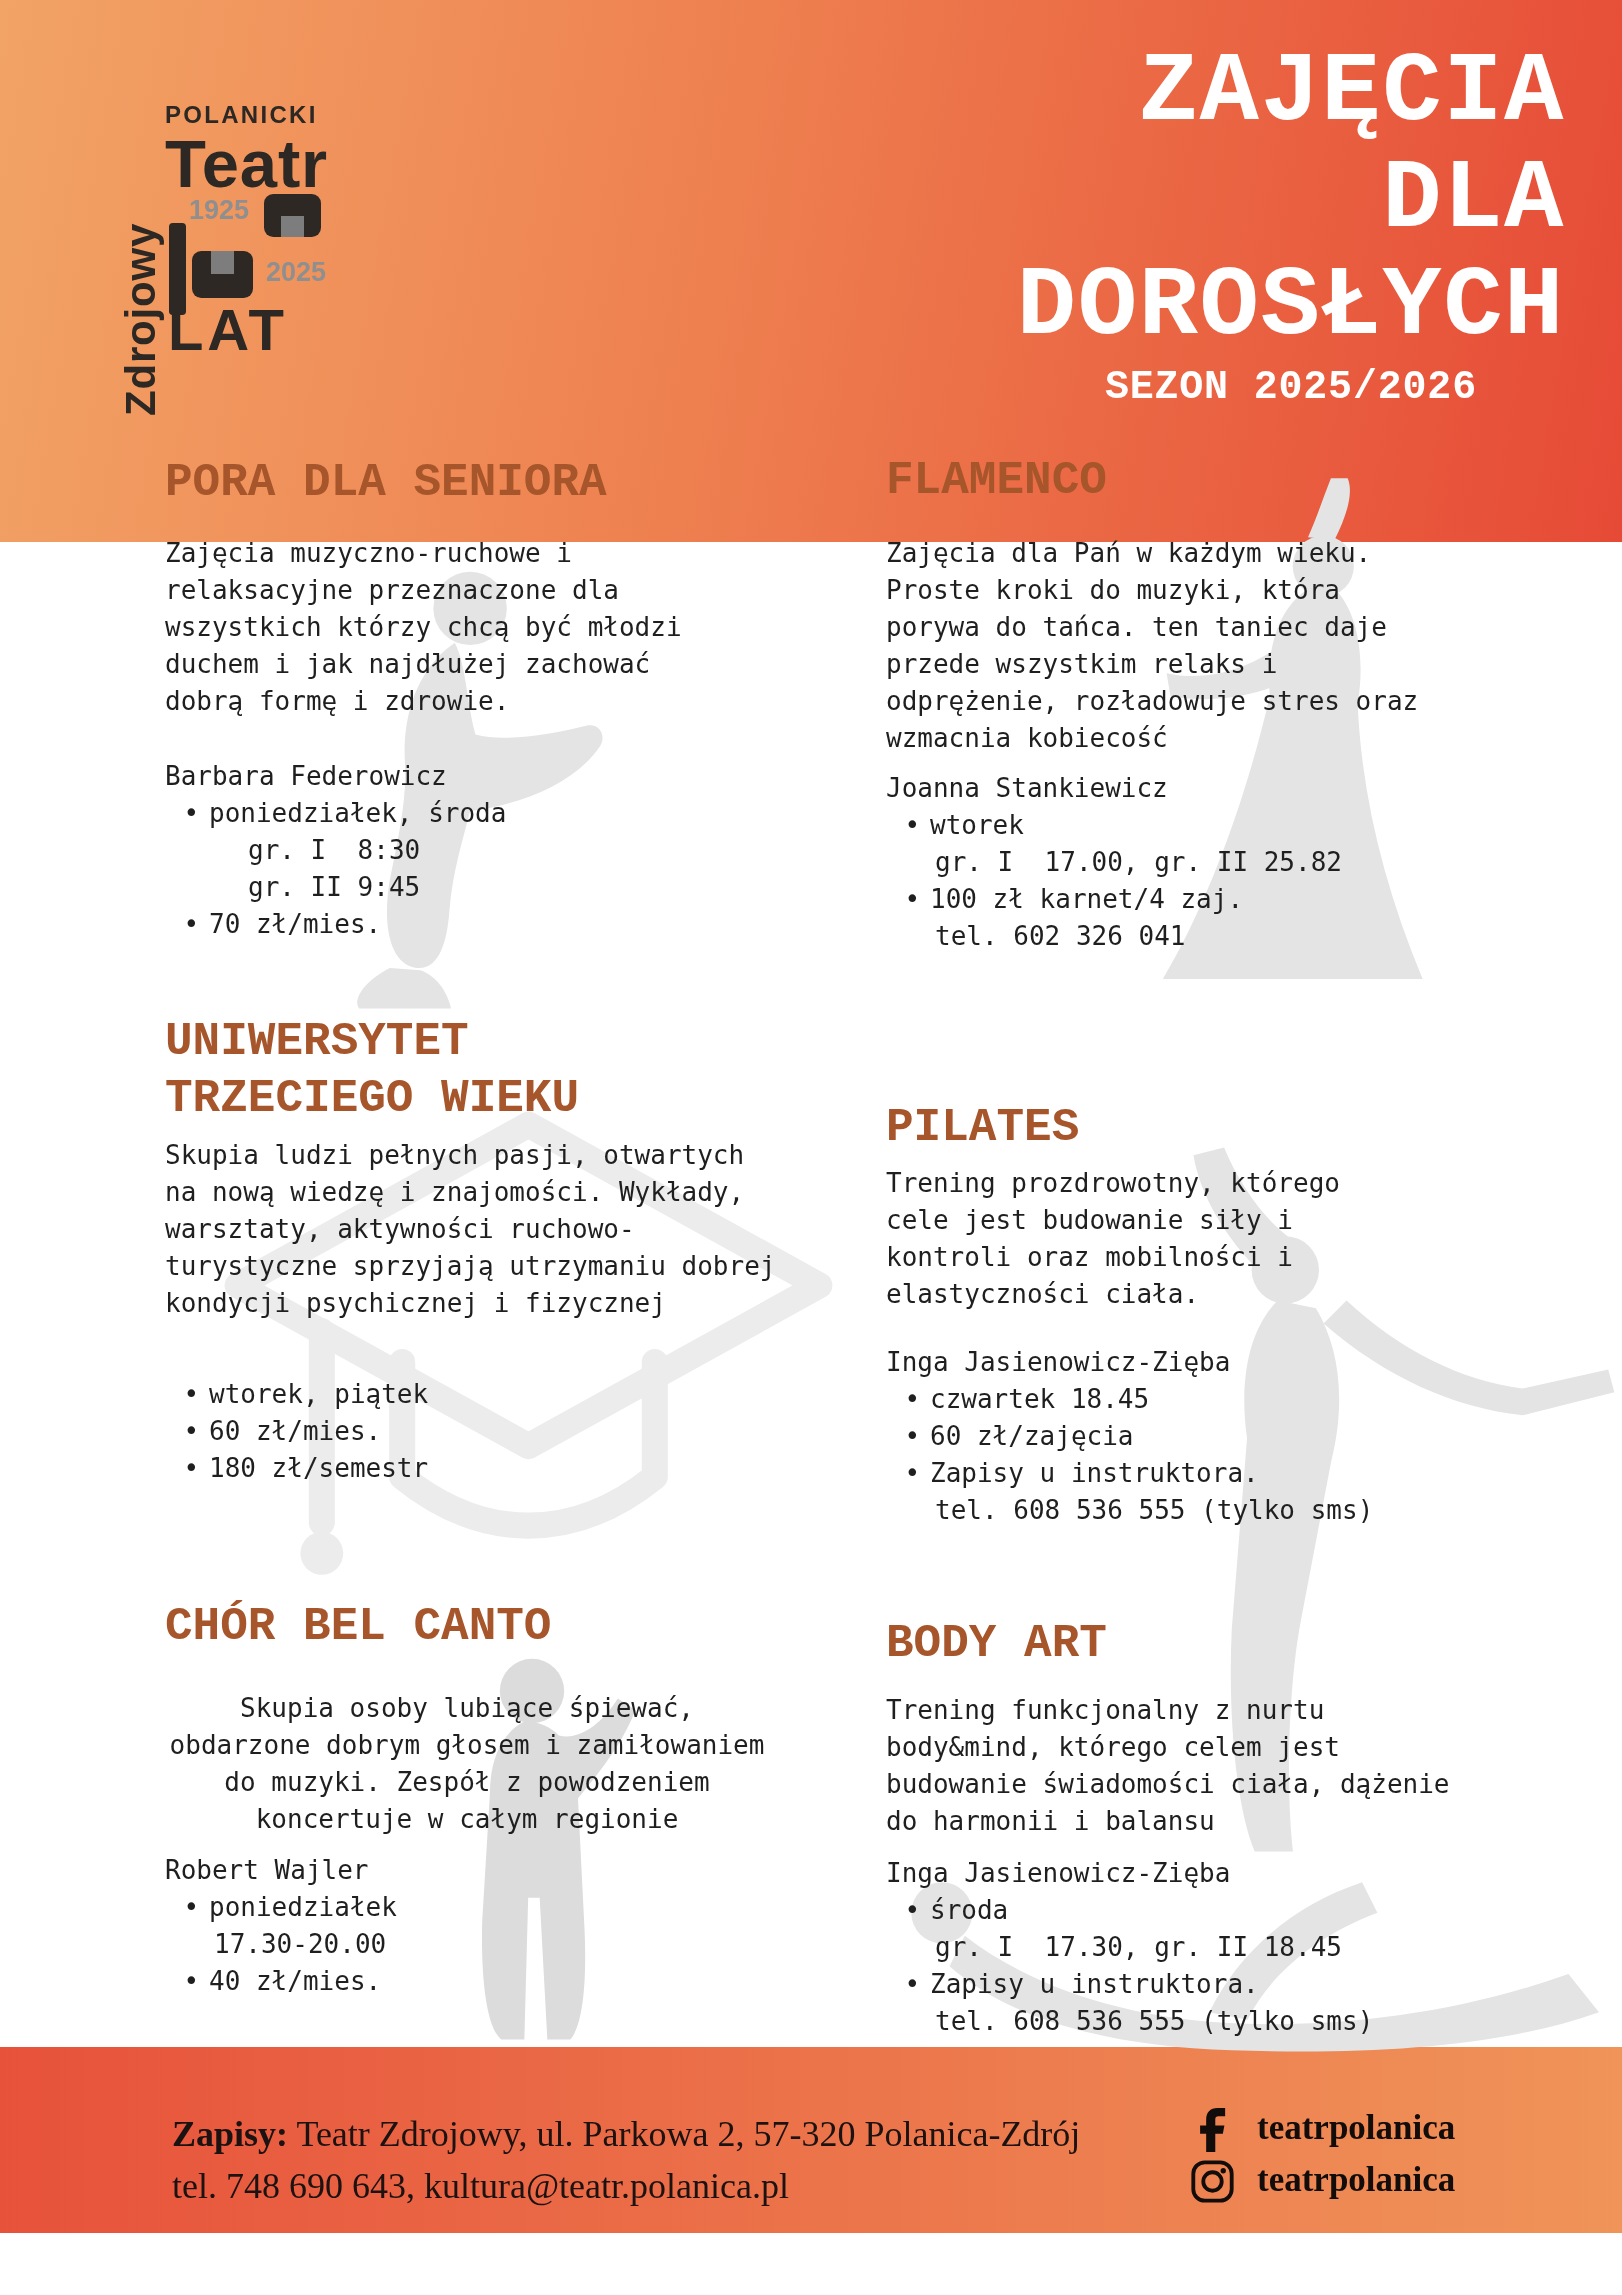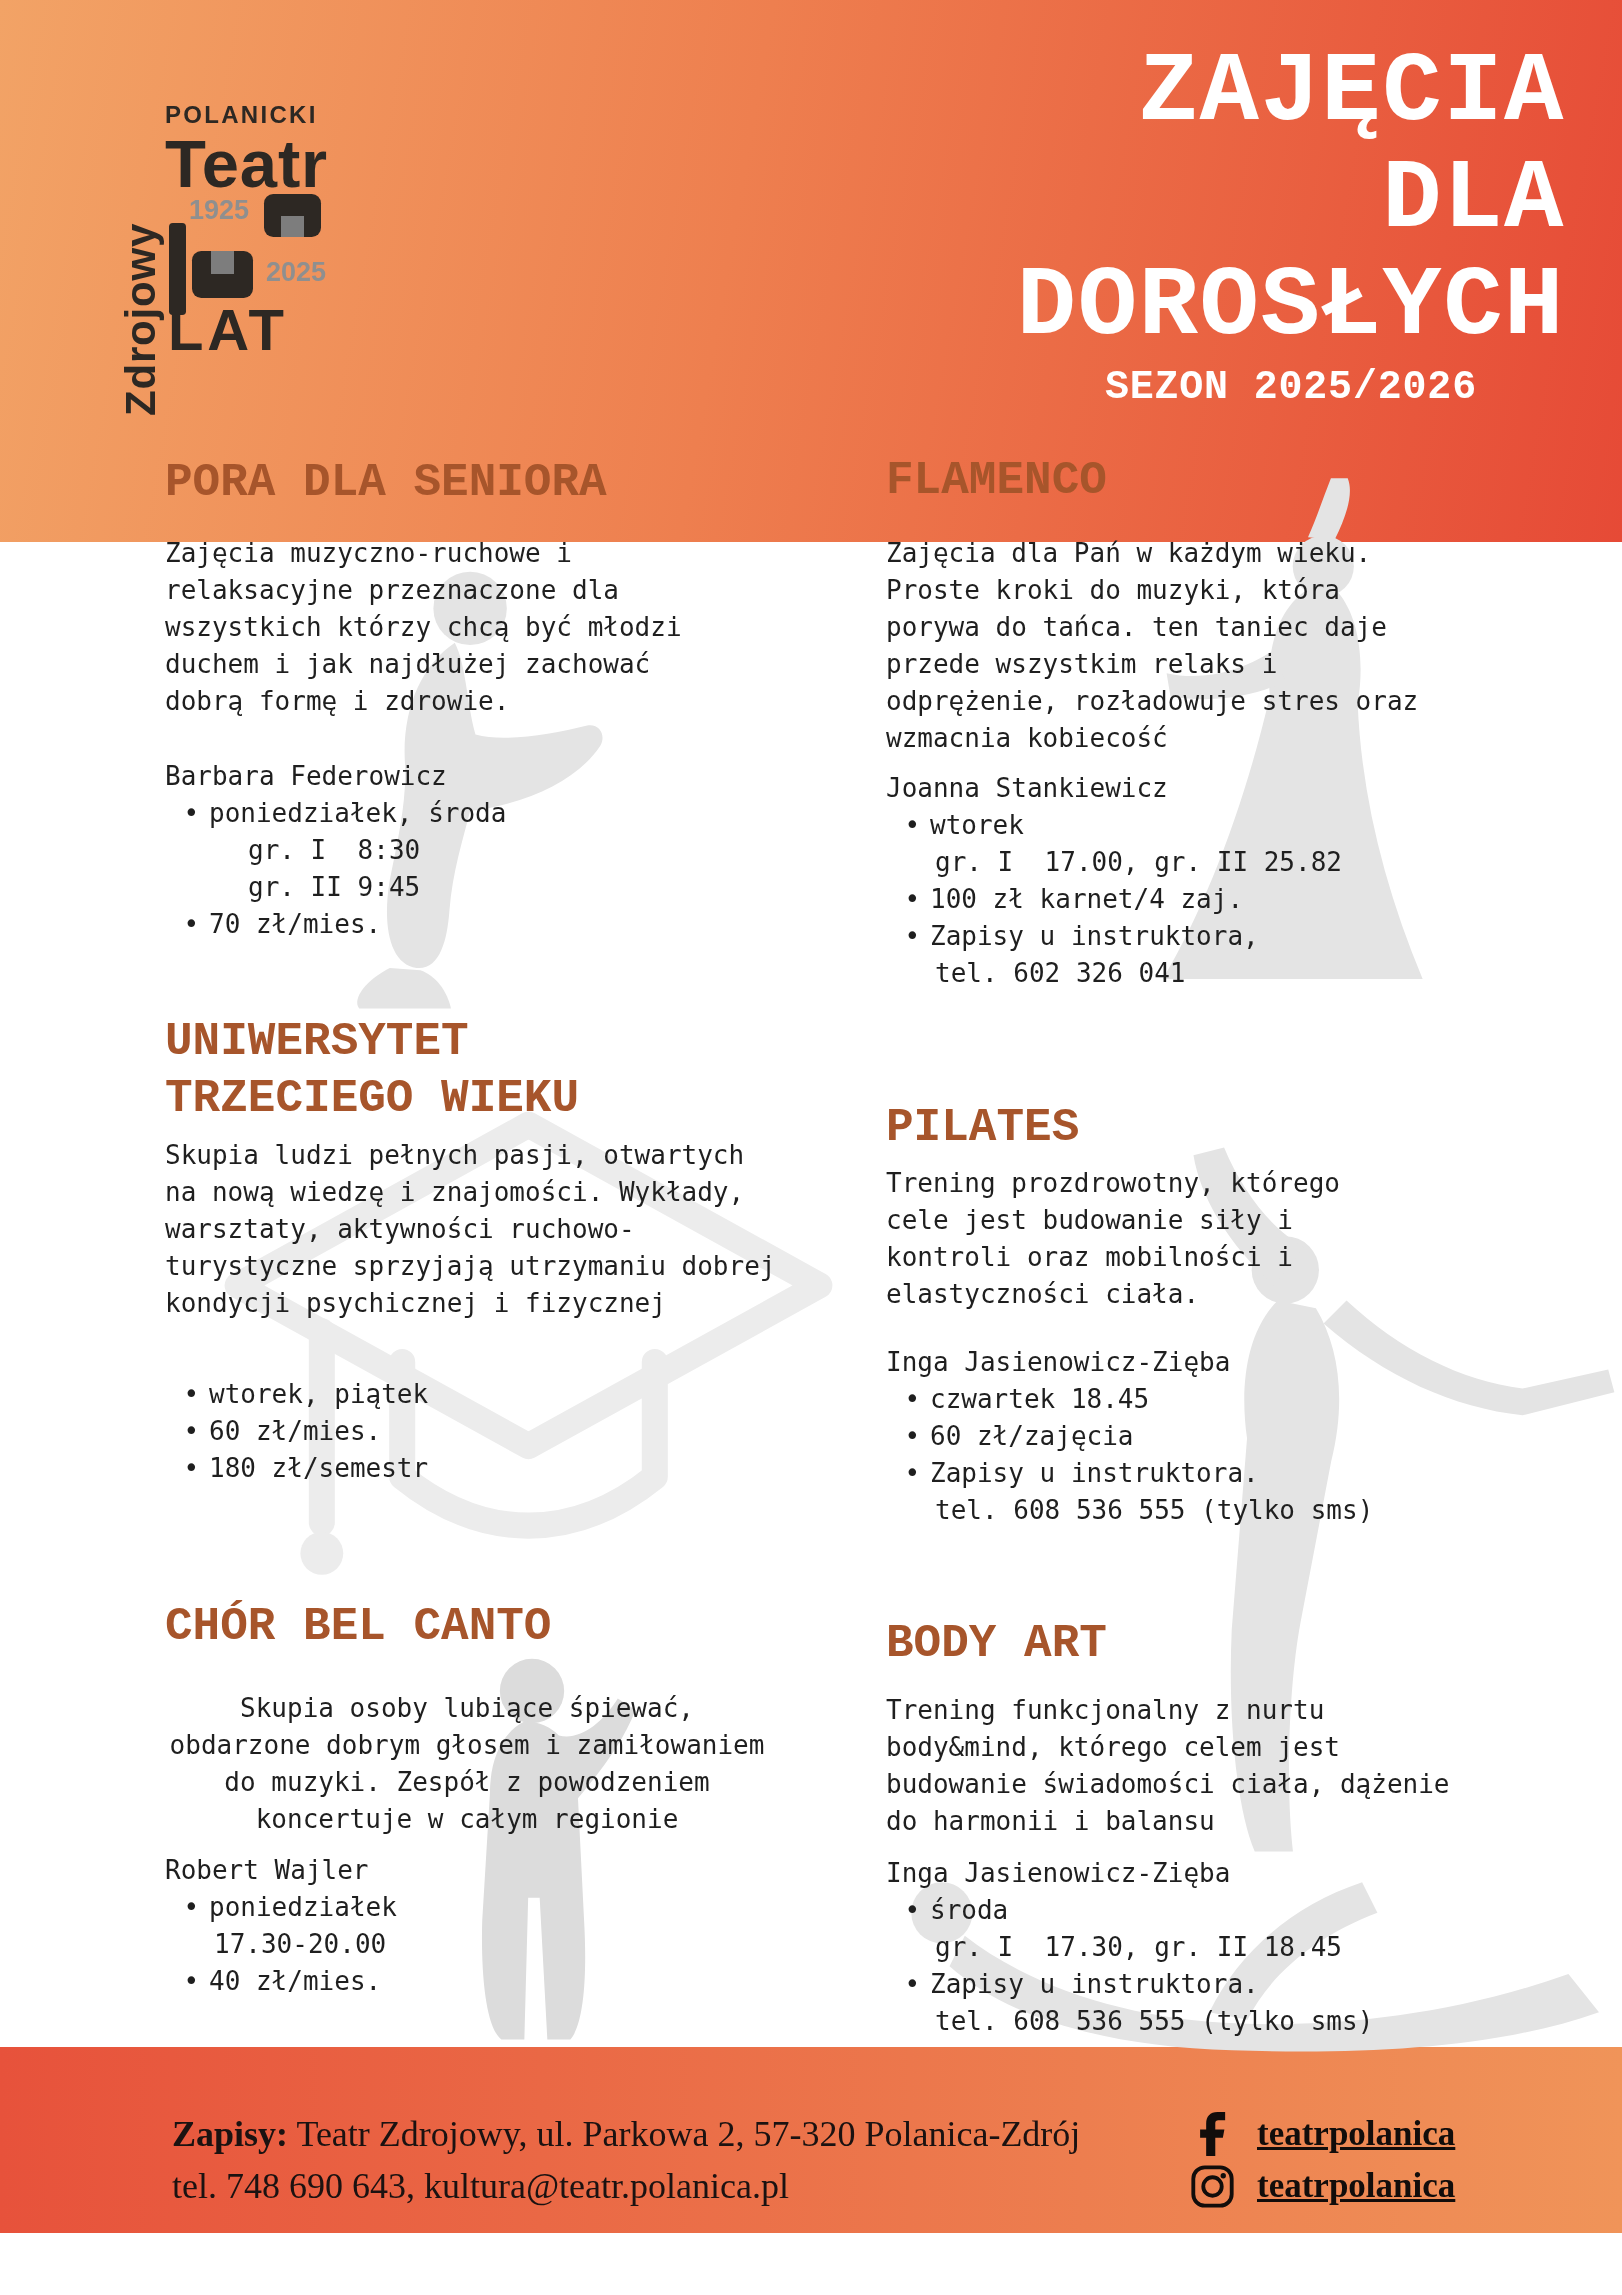--- a/index.html
+++ b/index.html
@@ -91,21 +91,21 @@
   }
   .footer-contact{
     position:absolute;left:172px;top:61px;
     font-family:"Liberation Serif",serif;font-size:36px;line-height:52px;color:#1b1211;
   }
   .footer-contact b{font-weight:bold;}
   .social{
     position:absolute;left:1191px;top:61px;
     font-family:"Liberation Serif",serif;font-size:35px;color:#120d0b;font-weight:bold;
   }
-  .social-row{display:flex;align-items:center;height:52px;gap:23px;text-decoration:underline;}
+  .social-row{display:flex;align-items:flex-start;height:52px;gap:23px;}
   .social-row .icon{width:43px;display:flex;justify-content:center;}
 </style>
 </head>
 <body>
 
 <div class="page">
 
   <div class="header">
 
     <div class="logo">
@@ -211,21 +211,20 @@
   </div>
 
   <div class="section" id="sec-flamenco">
     <h2 class="sec-title">FLAMENCO</h2>
     <div class="desc">Zajęcia dla Pań w każdym wieku. Proste kroki do muzyki, która porywa do tańca. ten taniec daje przede wszystkim relaks i odprężenie, rozładowuje stres oraz wzmacnia kobiecość</div>
     <div class="instructor">Joanna Stankiewicz</div>
     <div class="bullets">
       <div class="bullet">wtorek</div>
       <div class="sub">gr. I  17.00, gr. II 25.82</div>
       <div class="bullet">100 zł karnet/4 zaj.</div>
-      <div class="bullet">Zapisy u instruktora,</div>
       <div class="sub">tel. 602 326 041</div>
     </div>
   </div>
 
   <div class="section" id="sec-pilates">
     <h2 class="sec-title">PILATES</h2>
     <div class="desc">Trening prozdrowotny, którego cele jest budowanie siły i kontroli oraz mobilności i elastyczności ciała.</div>
     <div class="instructor">Inga Jasienowicz-Zięba</div>
     <div class="bullets">
       <div class="bullet">czwartek 18.45</div>

